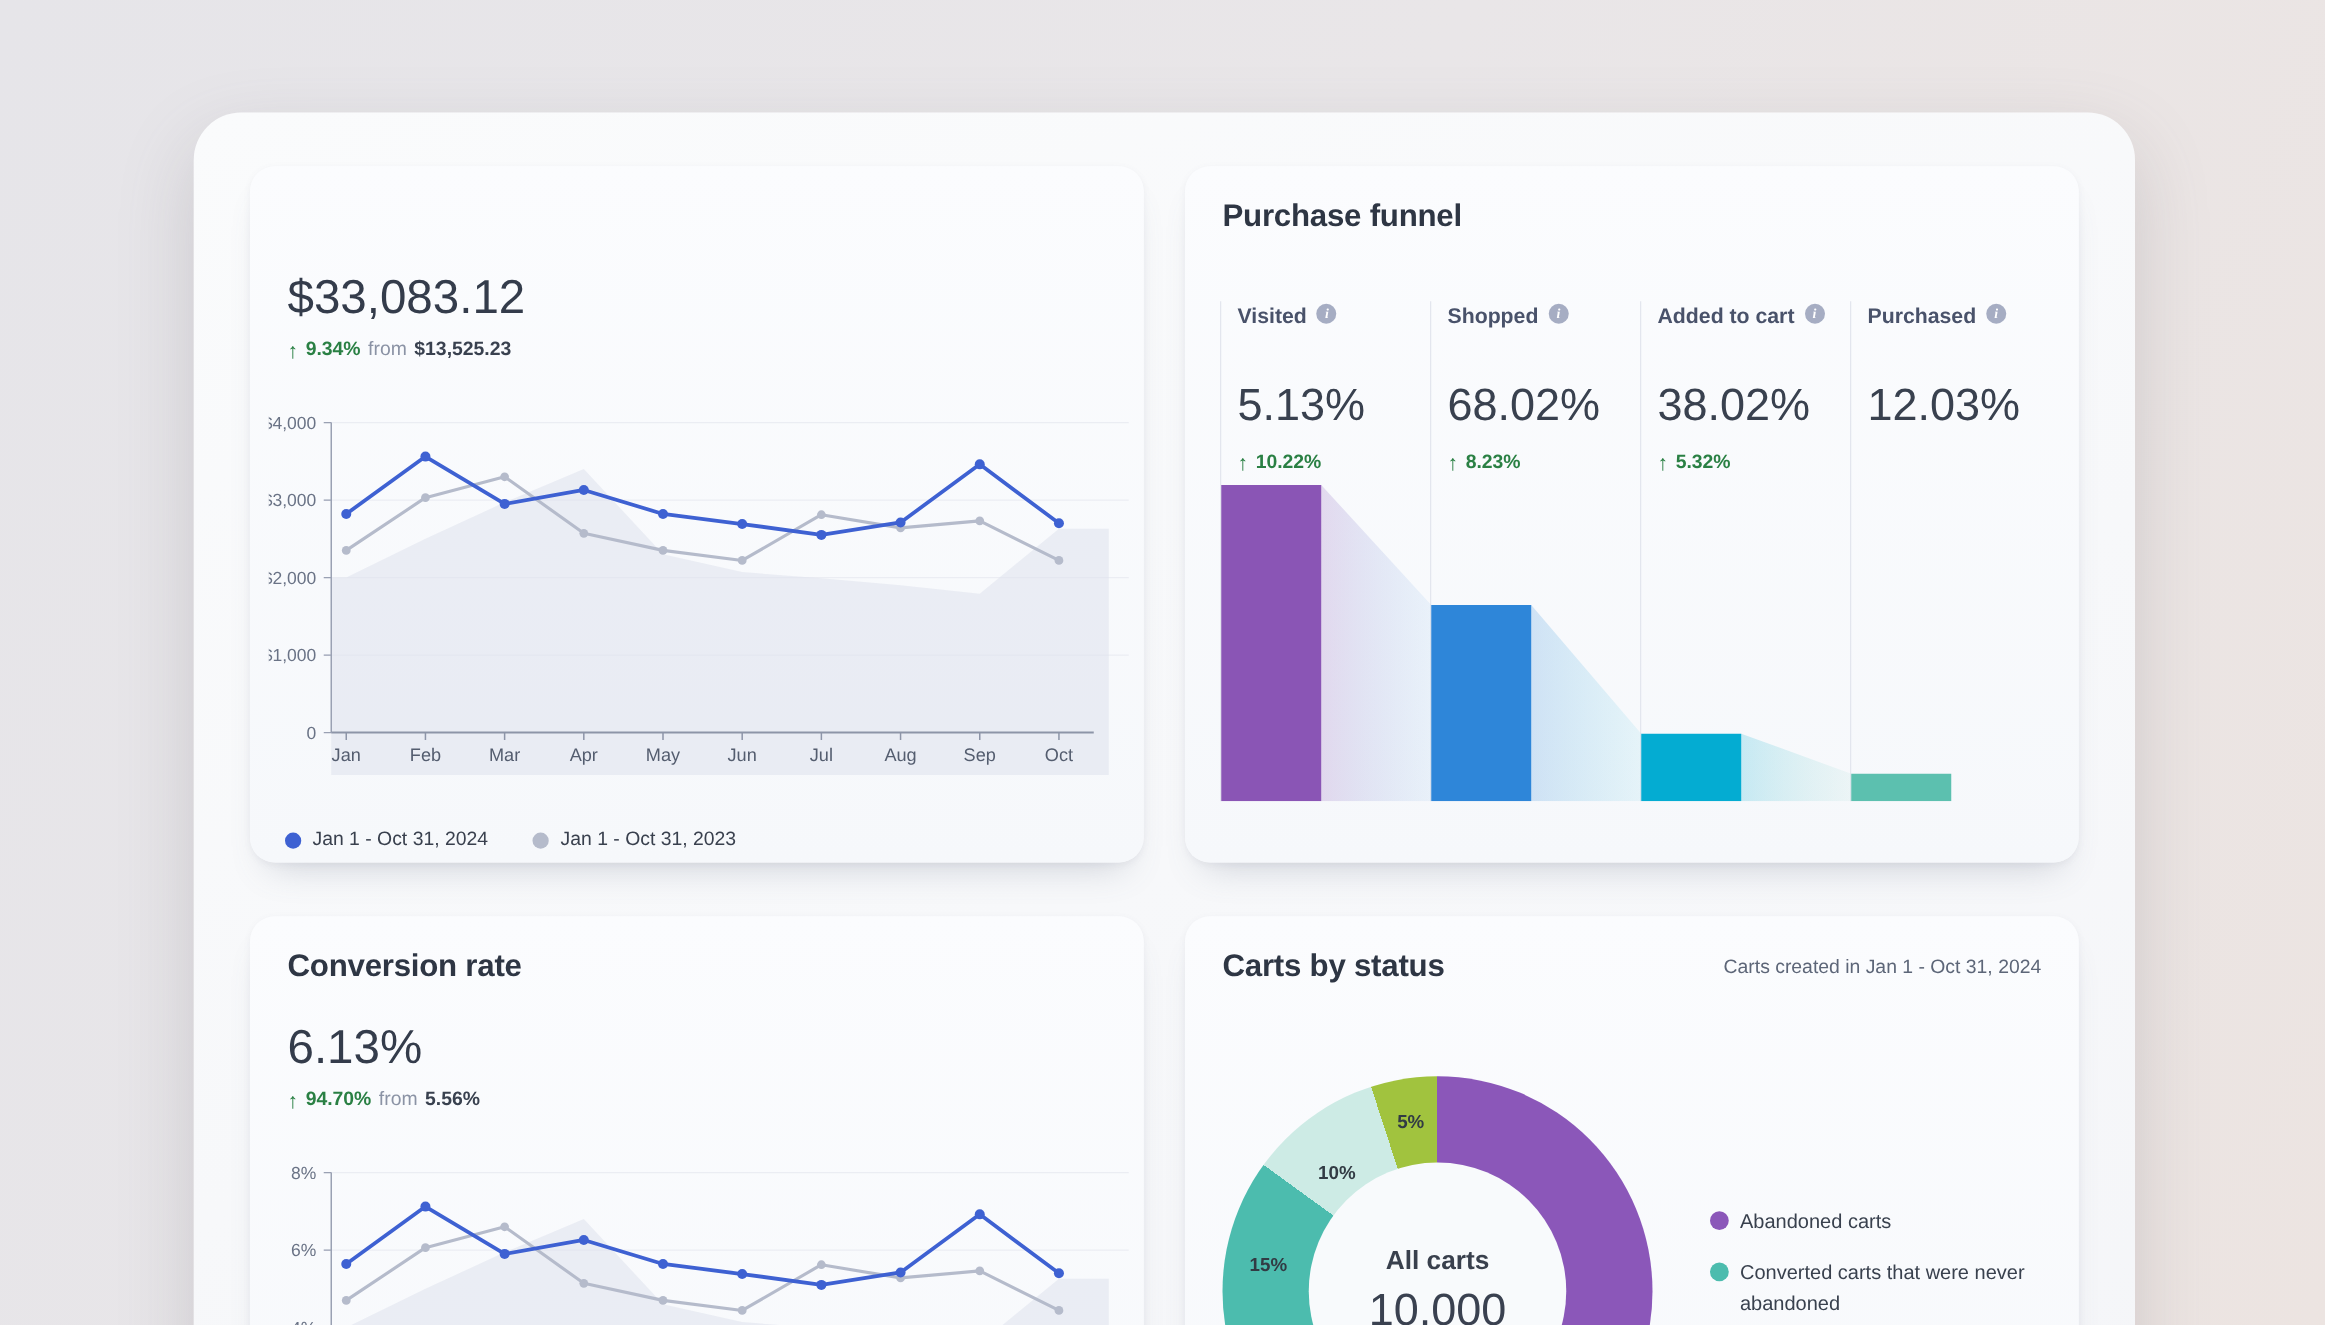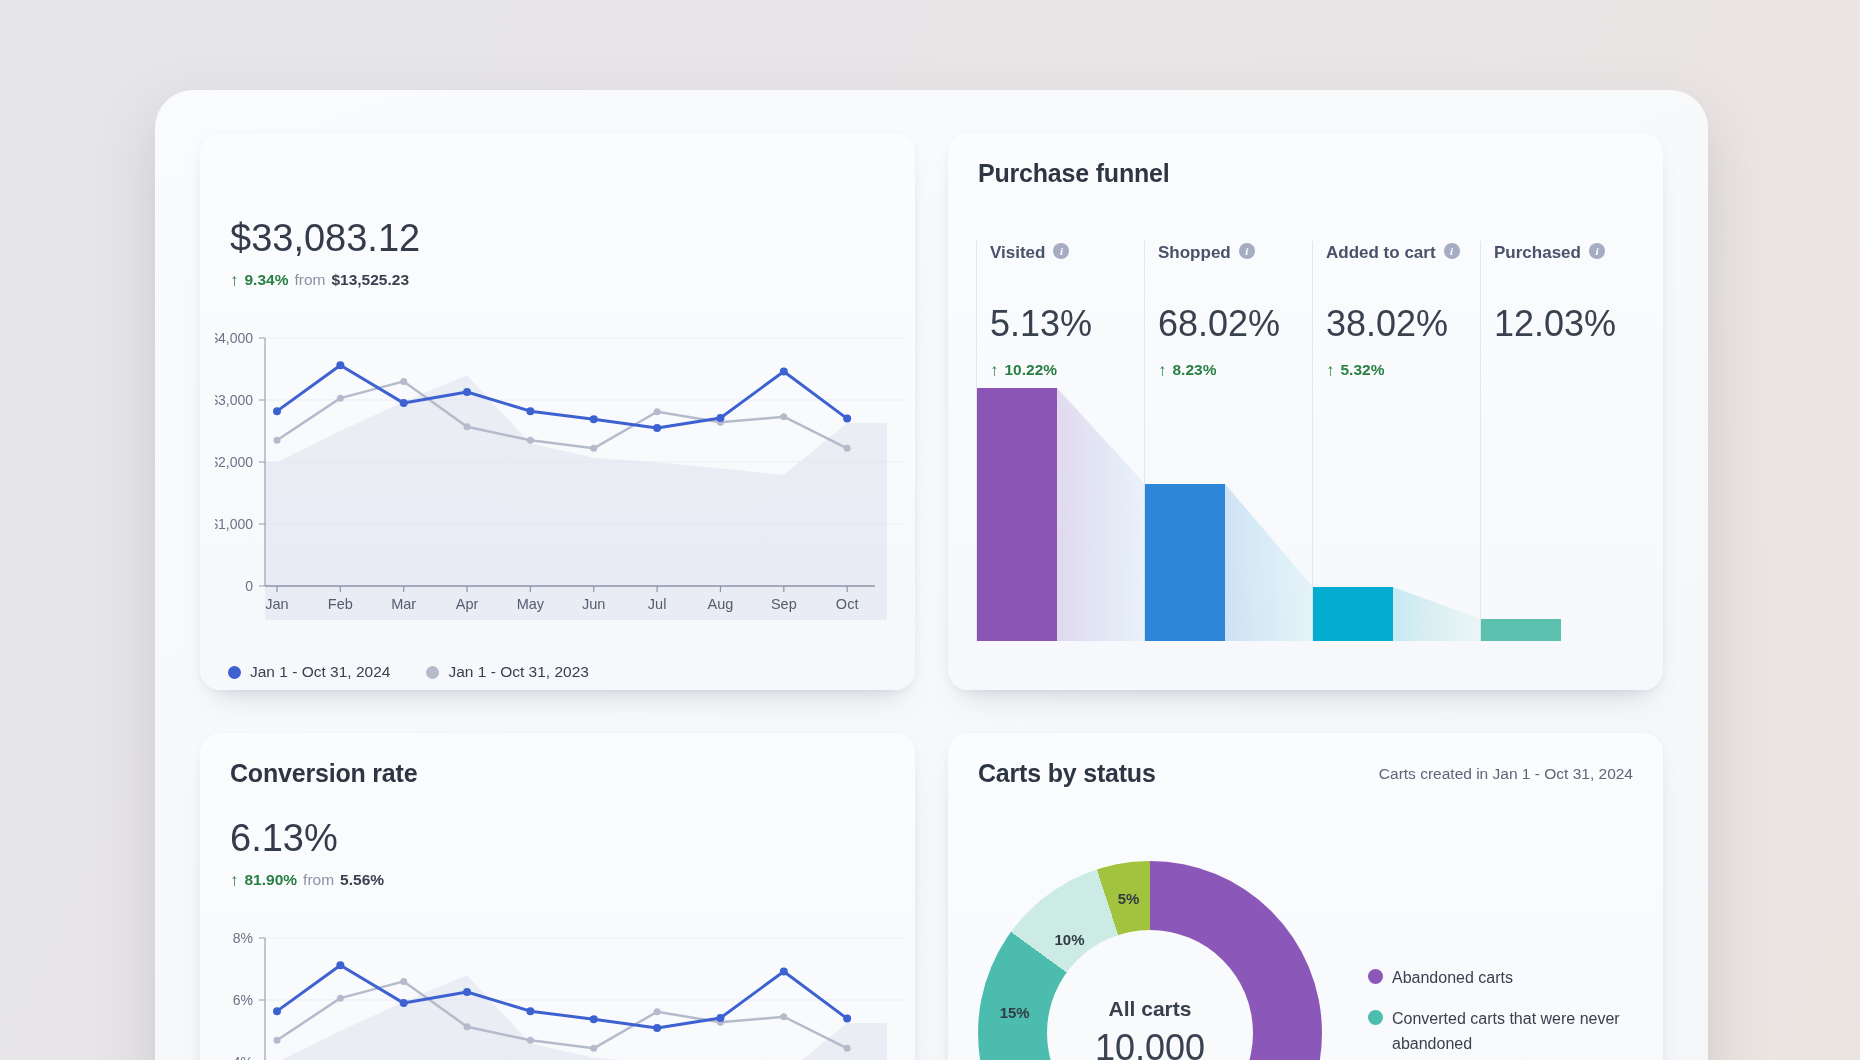--- a/index.html
+++ b/index.html
@@ -238,21 +238,21 @@
         <rect x="337" y="346" width="80" height="54" fill="#04acd2"></rect>
         <rect x="505" y="378" width="80" height="22" fill="#5cc0af"></rect>
       </svg>
   </section>
 
   <section class="card" id="card-conversion">
     <h2 class="card-title">Conversion rate</h2>
     <div class="big-value">6.13%</div>
     <div class="delta-row">
       <span class="up-arrow">↑</span>
-      <span class="delta-green">81.90%</span>
+      <span class="delta-green">94.70%</span>
       <span class="from-label">from</span>
       <span class="prev-value">5.56%</span>
     </div>
     <svg class="line-chart" id="conversion-chart" width="700" height="300" viewBox="0 0 700 300">
         <line x1="44" y1="10" x2="688" y2="10" stroke="#ebedf3" stroke-width="1"></line>
         <line x1="44" y1="10" x2="50" y2="10" stroke="#9aa1b3" stroke-width="1"></line>
         <text x="38" y="15" text-anchor="end" font-size="14" fill="#6a7386">8%</text>
         <line x1="44" y1="72" x2="688" y2="72" stroke="#ebedf3" stroke-width="1"></line>
         <line x1="44" y1="72" x2="50" y2="72" stroke="#9aa1b3" stroke-width="1"></line>
         <text x="38" y="77" text-anchor="end" font-size="14" fill="#6a7386">6%</text>

